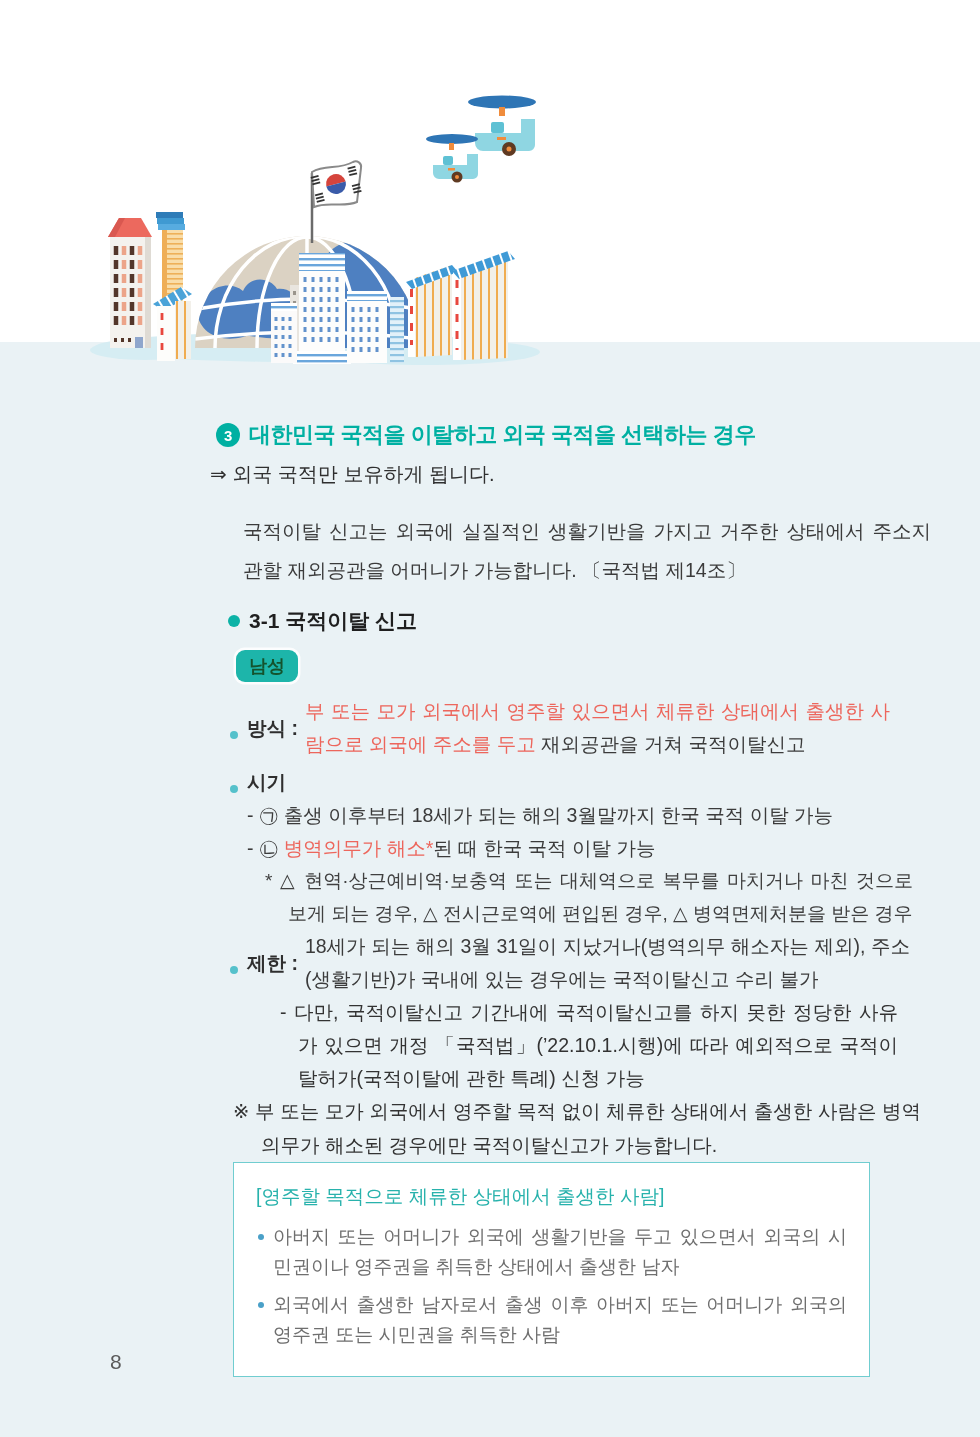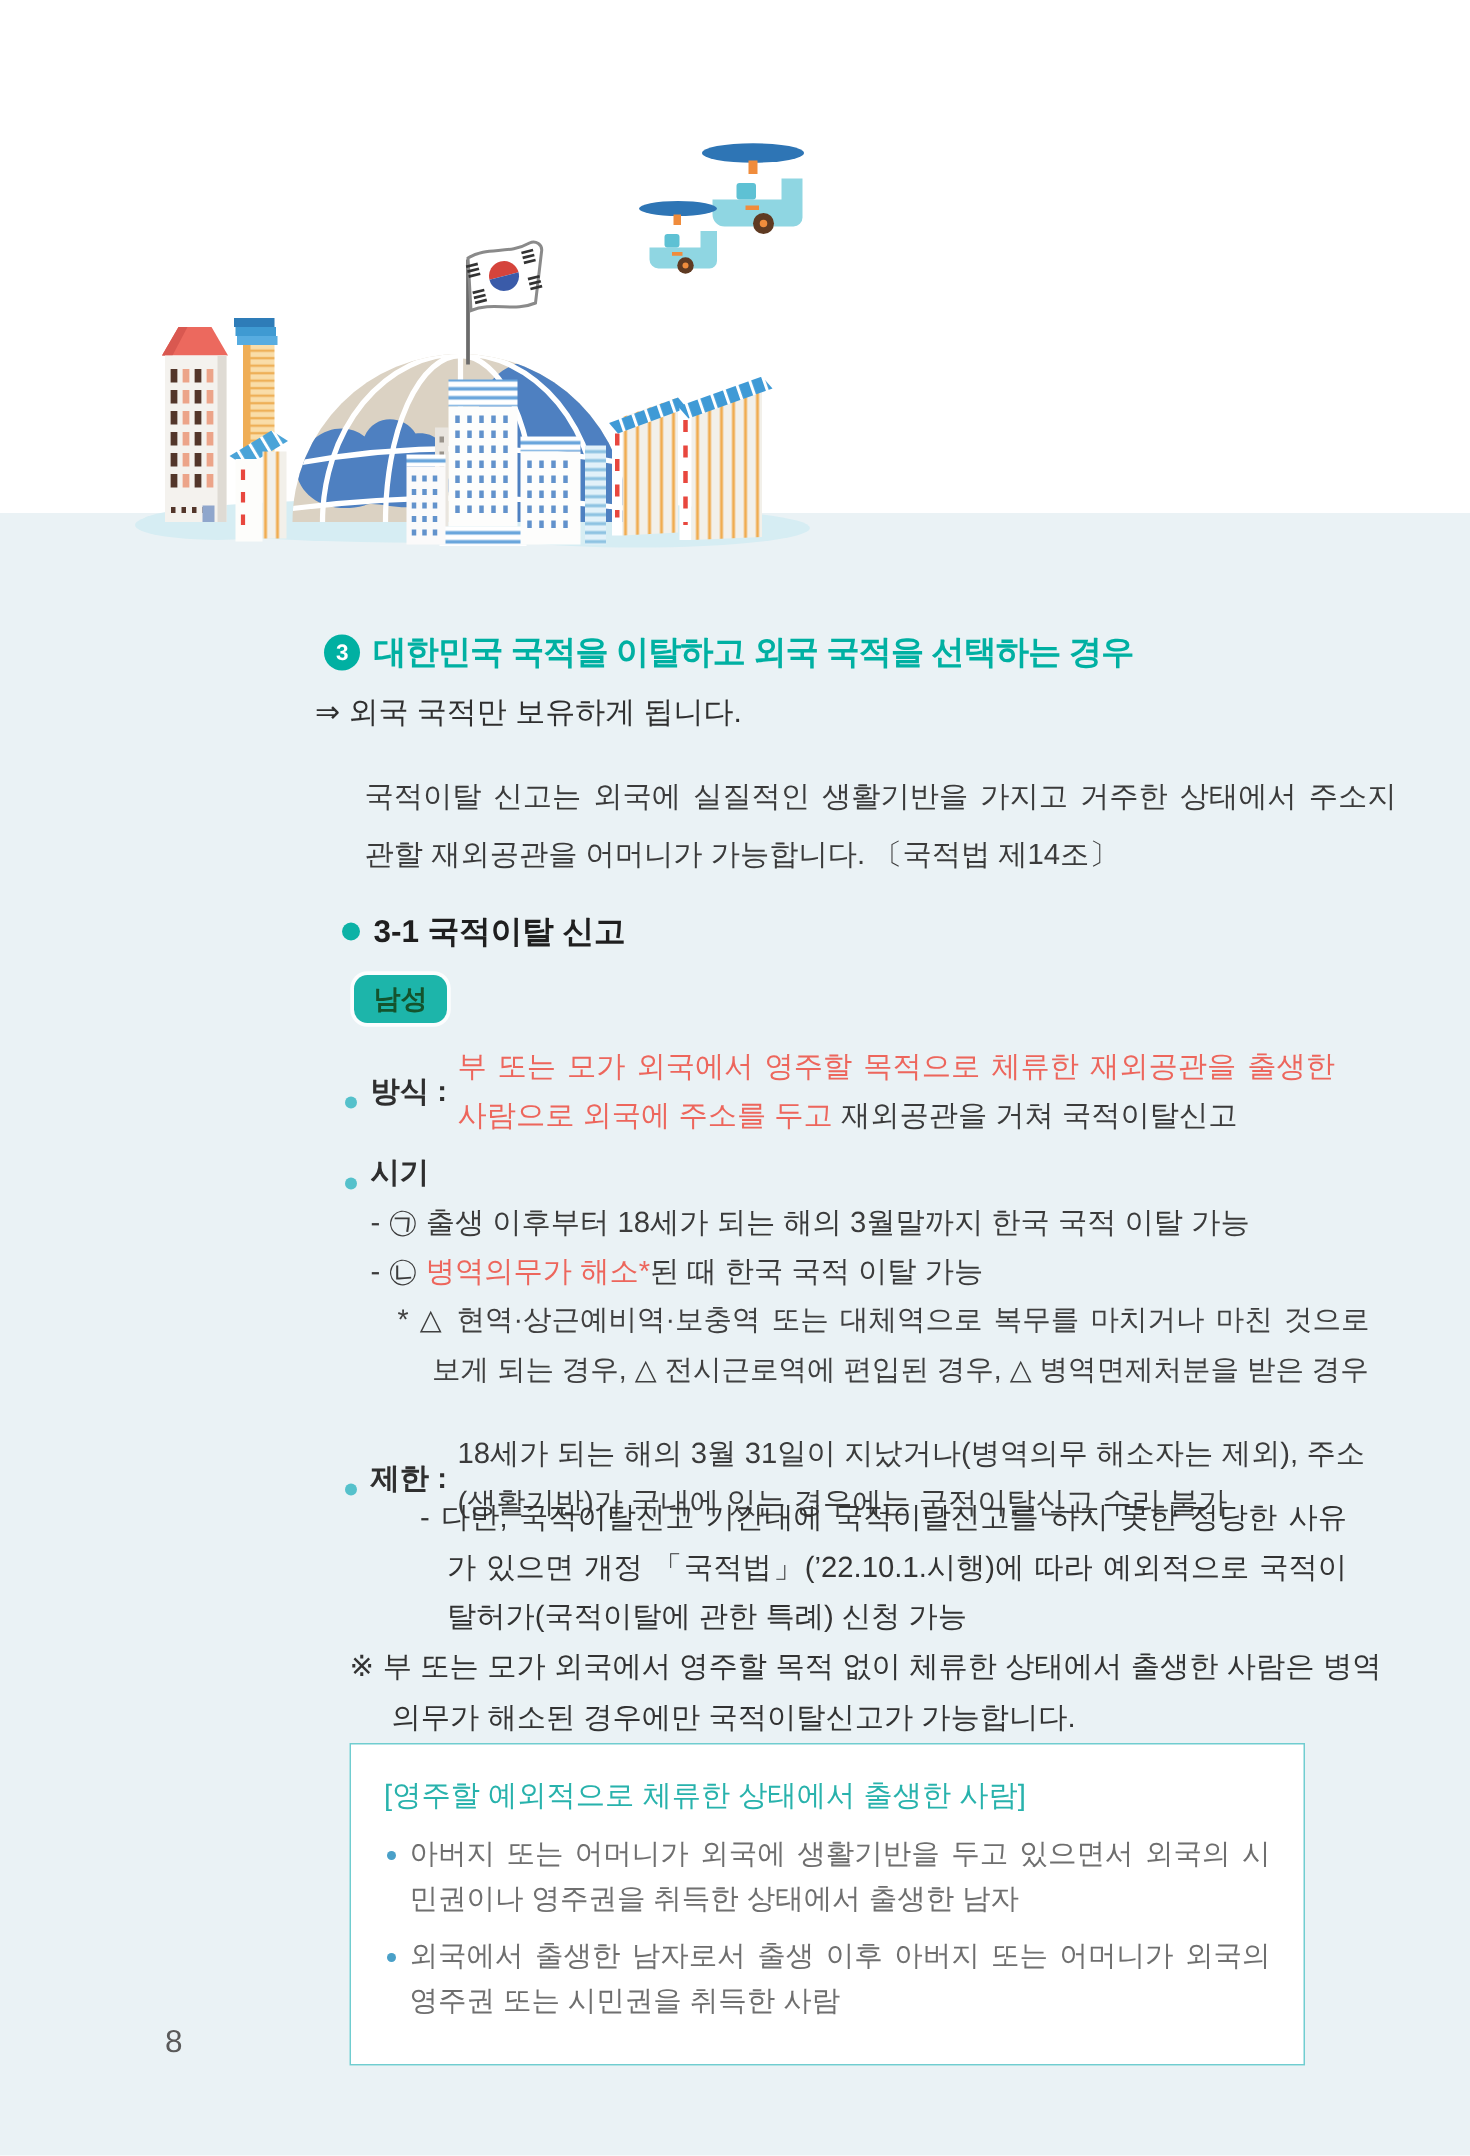--- a/index.html
+++ b/index.html
@@ -217,42 +217,42 @@
     <div class="section-title">
       <span class="big-dot"></span>
       <span>3-1 국적이탈 신고</span>
     </div>
 
     <div class="badge">남성</div>
 
     <div class="item" style="top:695px;width:660px;">
       <span class="sm-dot"></span>
       <span class="label">방식 :</span>
-      <span class="body"><span class="red">부 또는 모가 외국에서 영주할 목적으로 체류한 재외공관을 출생한 사람으로 외국에 주소를 두고</span><span> 재외공관을 거쳐 국적이탈신고</span></span>
+      <span class="body"><span class="red">부 또는 모가 외국에서 영주할 있으면서 체류한 상태에서 출생한 사람으로 외국에 주소를 두고</span><span> 재외공관을 거쳐 국적이탈신고</span></span>
     </div>
 
     <div class="item" style="top:766px;">
       <span class="sm-dot"></span>
       <span class="label">시기</span>
     </div>
     <div class="sub-line" style="top:799px;left:37px;">- ㉠ 출생 이후부터 18세가 되는 해의 3월말까지 한국 국적 이탈 가능</div>
     <div class="sub-line" style="top:832px;left:37px;"><span>- ㉡ </span><span class="red">병역의무가 해소*</span><span>된 때 한국 국적 이탈 가능</span></div>
     <div class="footnote" style="top:864px;left:55px;width:625px;">* △ 현역·상근예비역·보충역 또는 대체역으로 복무를 마치거나 마친 것으로 보게 되는 경우, △ 전시근로역에 편입된 경우, △ 병역면제처분을 받은 경우</div>
 
-    <div class="item" style="top:930px;width:680px;margin-top:23px;">
+    <div class="item" style="top:930px;width:680px;">
       <span class="sm-dot"></span>
       <span class="label">제한 :</span>
       <span class="body">18세가 되는 해의 3월 31일이 지났거나(병역의무 해소자는 제외), 주소(생활기반)가 국내에 있는 경우에는 국적이탈신고 수리 불가</span>
     </div>
     <div class="footnote" style="top:996px;left:70px;width:600px;text-indent:-18px;padding-left:18px;font-size:19.5px;color:#333;">- 다만, 국적이탈신고 기간내에 국적이탈신고를 하지 못한 정당한 사유가 있으면 개정 「국적법」(’22.10.1.시행)에 따라 예외적으로 국적이탈허가(국적이탈에 관한 특례) 신청 가능</div>
 
     <div class="note" style="top:1094px;left:23px;width:660px;">※ 부 또는 모가 외국에서 영주할 목적 없이 체류한 상태에서 출생한 사람은 병역의무가 해소된 경우에만 국적이탈신고가 가능합니다.</div>
 
     <div class="infobox">
-      <div class="title">[영주할 예외적으로 체류한 상태에서 출생한 사람]</div>
+      <div class="title">[영주할 목적으로 체류한 상태에서 출생한 사람]</div>
       <div class="bx-item">
         <span class="bx-dot"></span>
         <span>아버지 또는 어머니가 외국에 생활기반을 두고 있으면서 외국의 시민권이나 영주권을 취득한 상태에서 출생한 남자</span>
       </div>
       <div class="bx-item">
         <span class="bx-dot"></span>
         <span>외국에서 출생한 남자로서 출생 이후 아버지 또는 어머니가 외국의 영주권 또는 시민권을 취득한 사람</span>
       </div>
     </div>
   </div>

